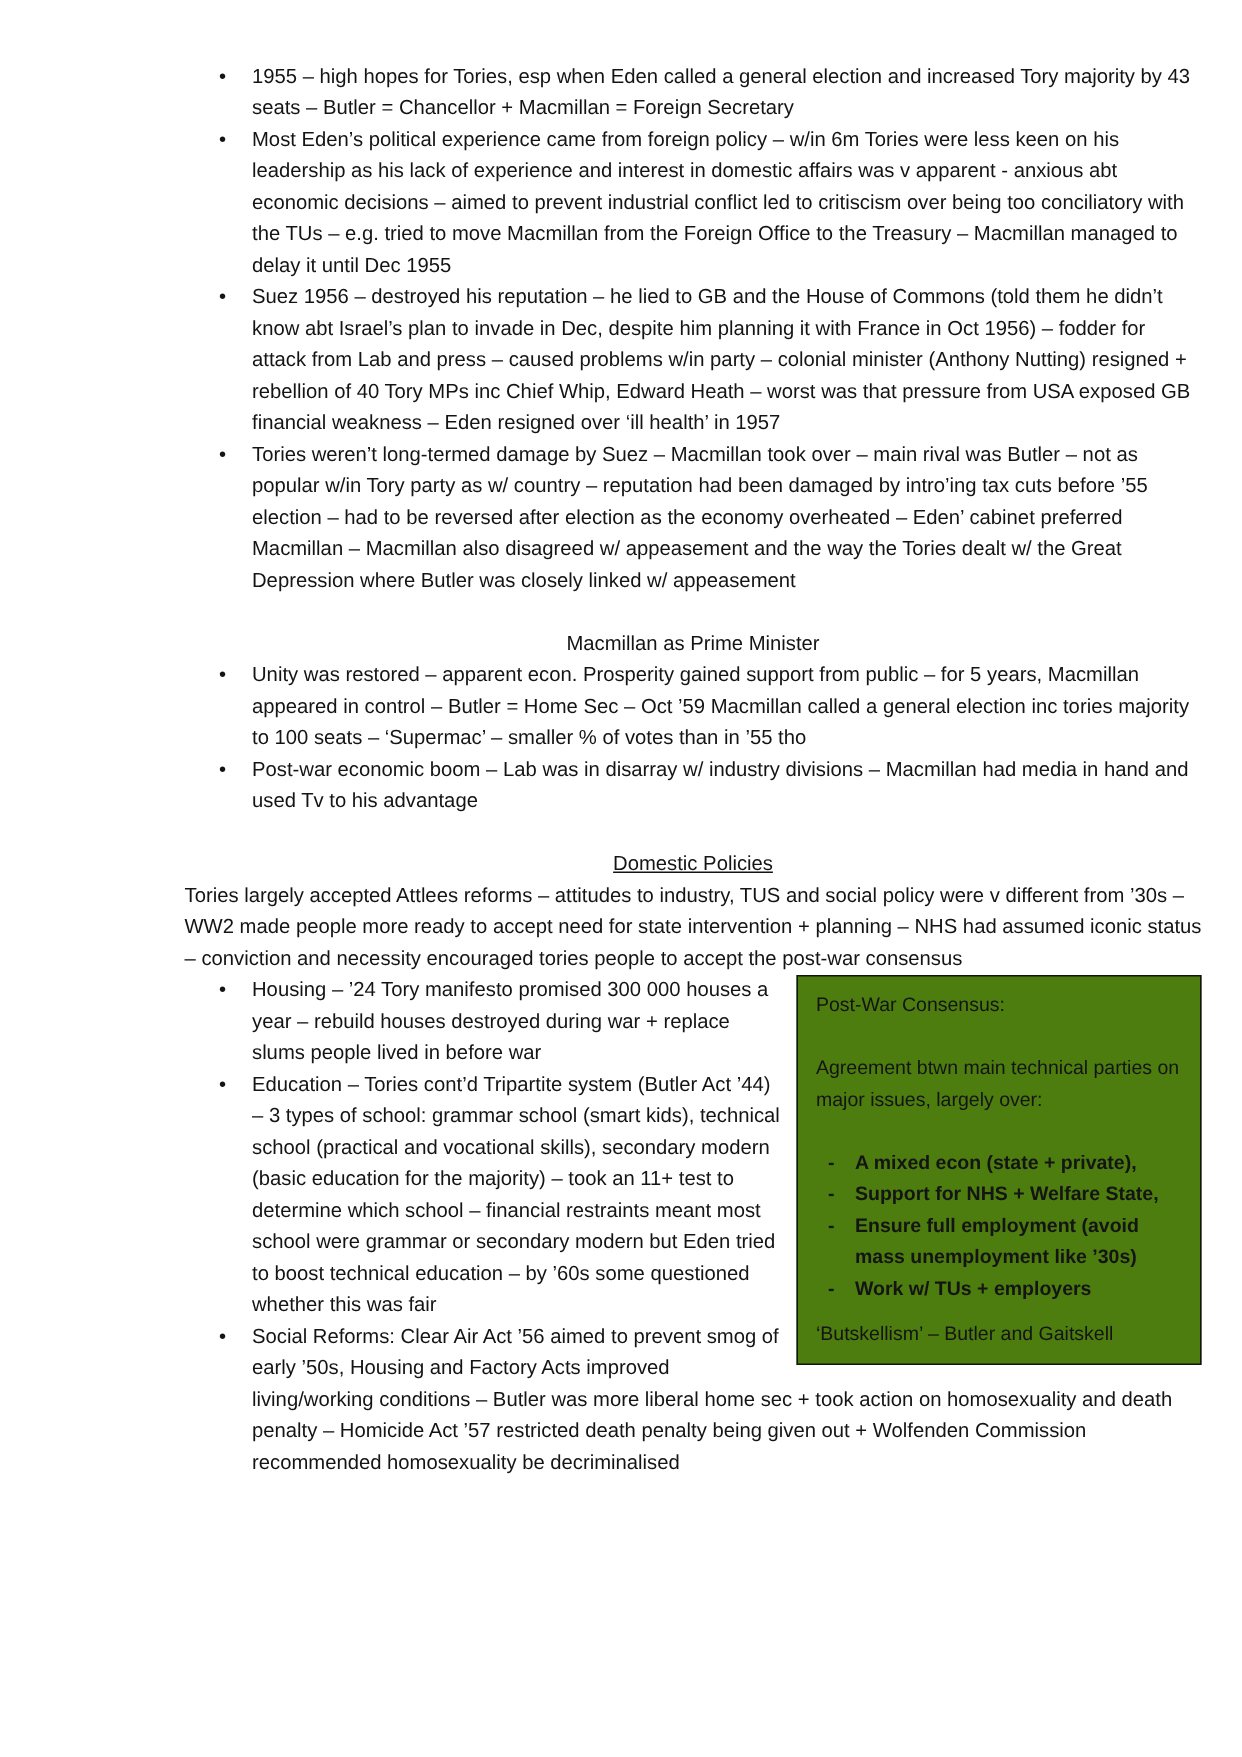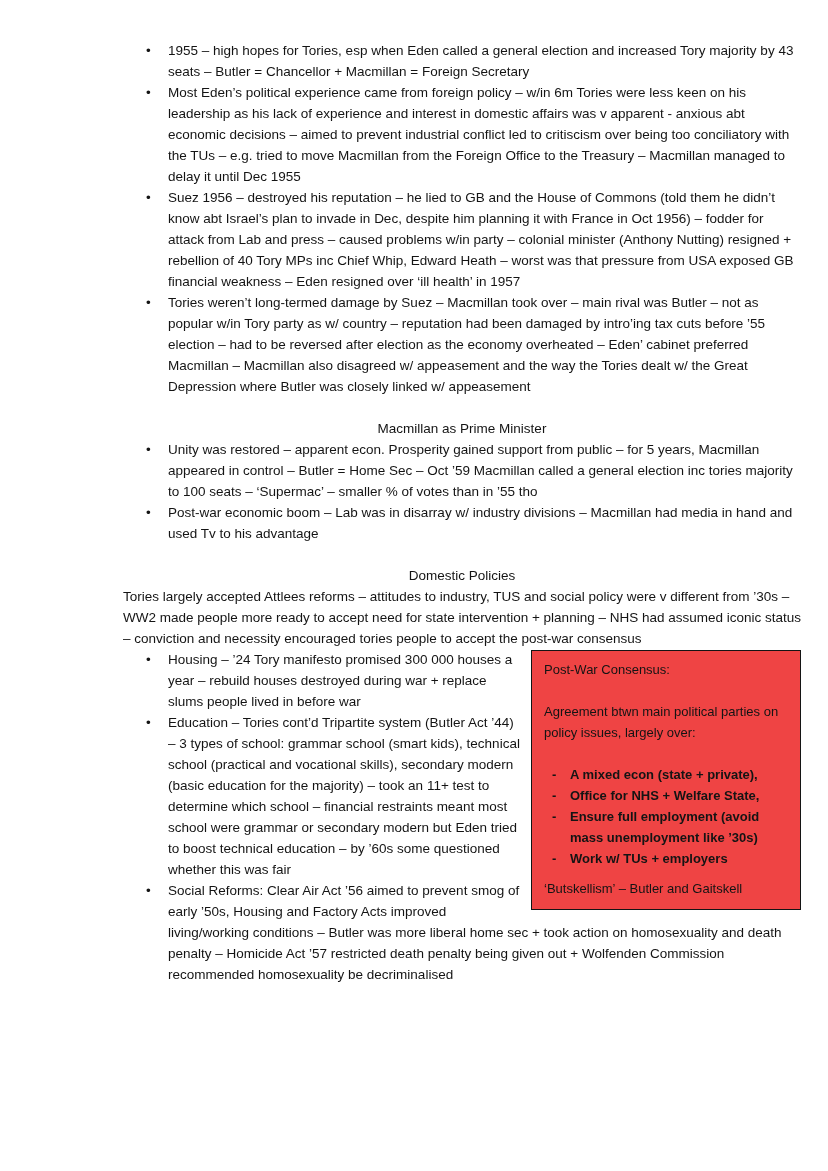--- a/index.html
+++ b/index.html
@@ -19,30 +19,30 @@
   }
   ul.bullets { list-style: none; margin: 0; padding: 0; }
   ul.bullets > li { position: relative; padding-left: 45px; }
   ul.bullets > li::before {
     content: "\2022";
     position: absolute;
     left: 23px;
     top: 0;
   }
   .heading { margin: 21px 0 0 0; text-align: center; }
-  .underline { }
+  .underline { text-decoration: underline; }
   .para { margin: 0; }
   .textbox {
     float: right;
     width: 270px;
     margin: 1px 0 6px 10px;
     border: 1px solid #141414;
     padding: 8px 12px 10px 12px;
     font-size: 13px;
-    background: #ef4444;
+    background: #4d7c0f;
   }
   .textbox p { margin: 0 0 21px 0; }
   .textbox p.box-footer { margin: 0; }
   ul.dash { list-style: none; margin: 0 0 9px 0; padding: 0; font-weight: bold; }
   ul.dash > li { position: relative; padding-left: 26px; }
   ul.dash > li::before {
     content: "-";
     position: absolute;
     left: 8px;
     top: 0;
@@ -66,24 +66,24 @@
     <li>Unity was restored – apparent econ. Prosperity gained support from public – for 5 years, Macmillan appeared in control – Butler = Home Sec – Oct ’59 Macmillan called a general election inc tories majority to 100 seats – ‘Supermac’ – smaller % of votes than in ’55 tho</li>
     <li>Post-war economic boom – Lab was in disarray w/ industry divisions – Macmillan had media in hand and used Tv to his advantage</li>
   </ul>
 
   <p class="heading underline">Domestic Policies</p>
 
   <p class="para">Tories largely accepted Attlees reforms – attitudes to industry, TUS and social policy were v different from ’30s – WW2 made people more ready to accept need for state intervention + planning – NHS had assumed iconic status – conviction and necessity encouraged tories people to accept the post-war consensus</p>
 
   <div class="textbox">
     <p>Post-War Consensus:</p>
-    <p>Agreement btwn main political parties on policy issues, largely over:</p>
+    <p>Agreement btwn main technical parties on major issues, largely over:</p>
     <ul class="dash">
       <li>A mixed econ (state + private),</li>
-      <li>Office for NHS + Welfare State,</li>
+      <li>Support for NHS + Welfare State,</li>
       <li>Ensure full employment (avoid mass unemployment like ’30s)</li>
       <li>Work w/ TUs + employers</li>
     </ul>
     <p class="box-footer">‘Butskellism’ – Butler and Gaitskell</p>
   </div>
 
   <ul class="bullets">
     <li>Housing – ’24 Tory manifesto promised 300 000 houses a year – rebuild houses destroyed during war + replace slums people lived in before war</li>
     <li>Education – Tories cont’d Tripartite system (Butler Act ’44) – 3 types of school: grammar school (smart kids), technical school (practical and vocational skills), secondary modern (basic education for the majority) – took an 11+ test to determine which school – financial restraints meant most school were grammar or secondary modern but Eden tried to boost technical education – by ’60s some questioned whether this was fair</li>
     <li>Social Reforms: Clear Air Act ’56 aimed to prevent smog of early ’50s, Housing and Factory Acts improved living/working conditions – Butler was more liberal home sec + took action on homosexuality and death penalty – Homicide Act ’57 restricted death penalty being given out + Wolfenden Commission recommended homosexuality be decriminalised</li>

